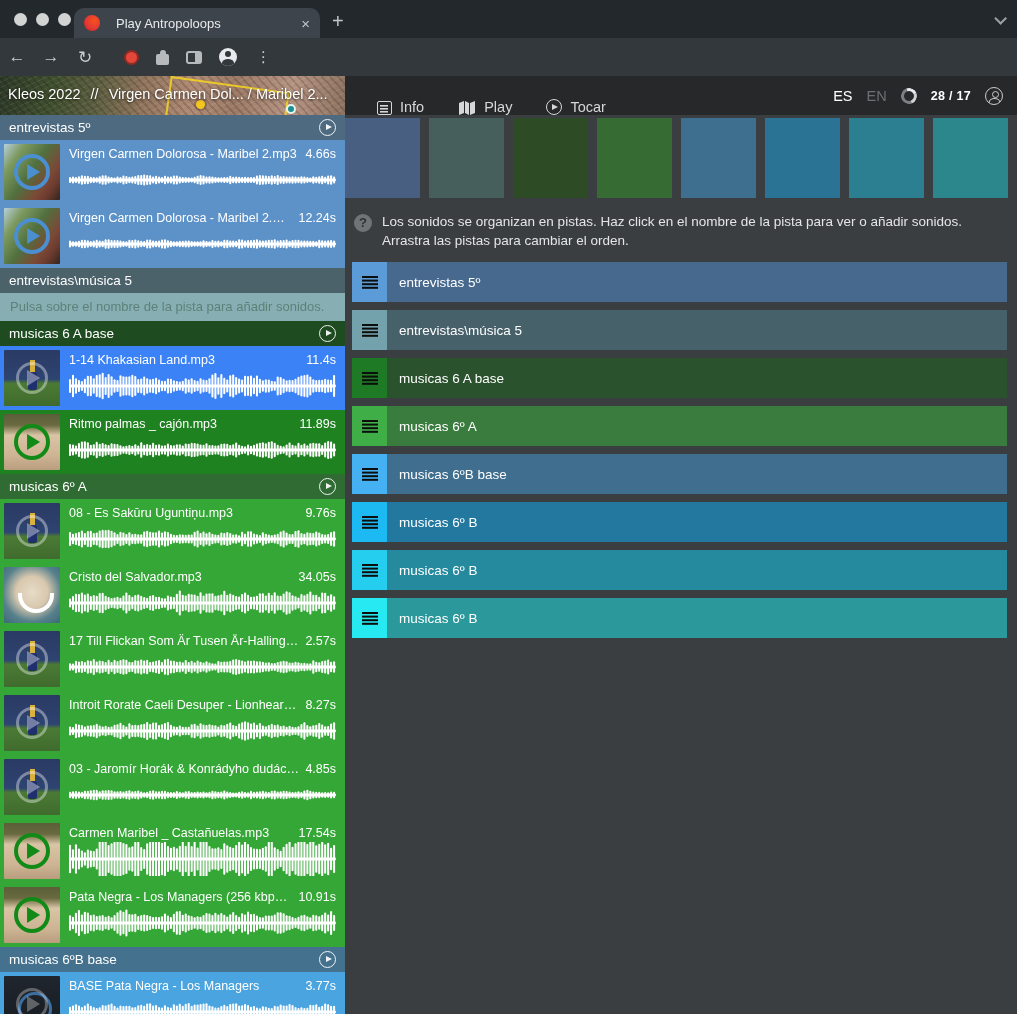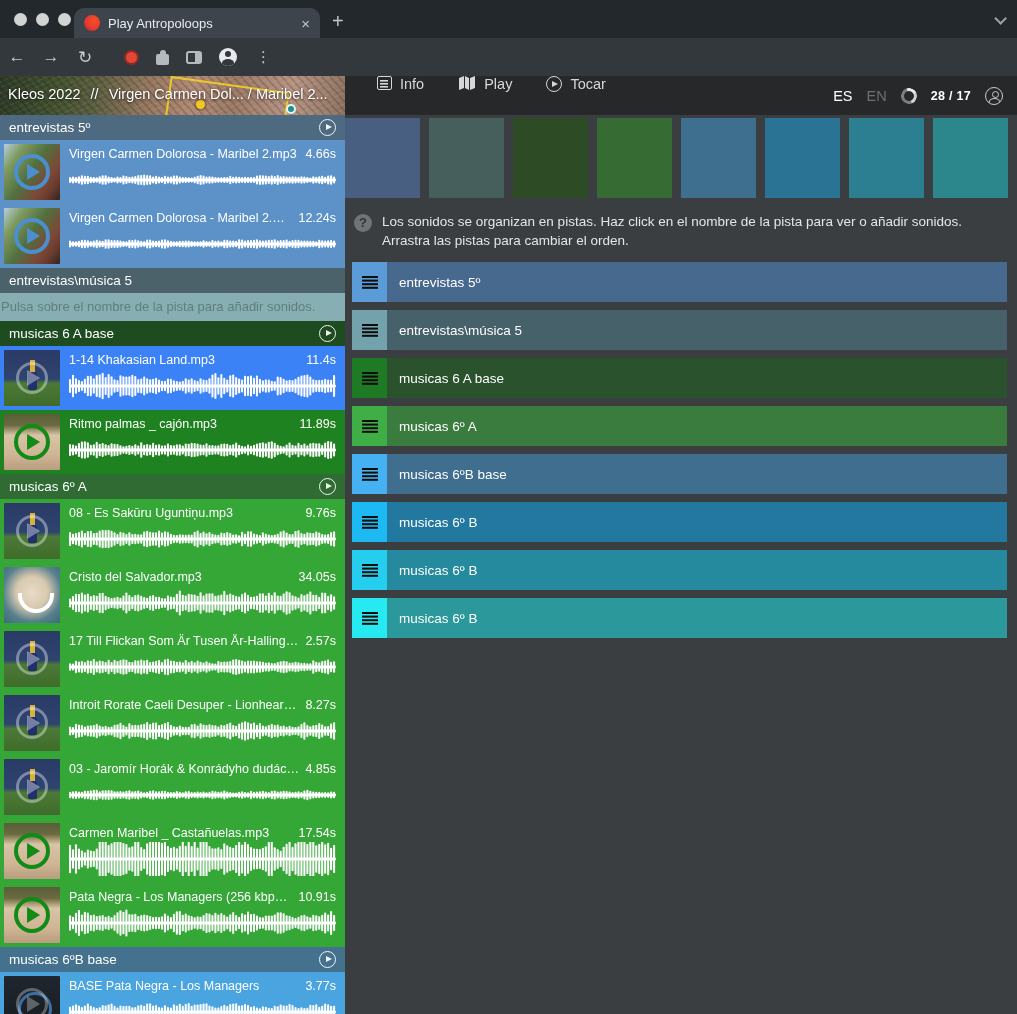--- a/index.html
+++ b/index.html
@@ -4,21 +4,21 @@
 <style>
   * { margin:0; padding:0; box-sizing:border-box; }
   html,body { width:1017px; height:1014px; overflow:hidden; background:#3a3e41;
     font-family:"Liberation Sans","DejaVu Sans",sans-serif; }
 
   
   .tabstrip { position:relative; height:38px; background:#23282d; }
   .traffic { position:absolute; top:13px; left:14px; display:flex; gap:9px; }
   .traffic span { width:13px; height:13px; border-radius:50%; background:#d2d3d3; }
   .tab { position:absolute; left:74px; top:8px; width:246px; height:30px; background:#3d444b;
-    border-radius:10px 10px 0 0; display:flex; align-items:center; padding:0 10px; gap:8px; }
+    border-radius:10px 10px 0 0; display:flex; align-items:center; padding:0 10px; gap:16px; }
   .favicon { width:16px; height:16px; border-radius:50%;
     background:radial-gradient(circle at 65% 35%, #f4511e 0%, #e53935 55%, #b71c1c 100%); }
   .tab-title { color:#e8eaed; font-size:13px; flex:1; white-space:nowrap; overflow:hidden; }
   .tab-close { color:#c3c6c9; font-size:15px; line-height:15px; cursor:default; }
   .newtab { position:absolute; left:332px; top:10px; color:#c3c6c9; font-size:20px; font-weight:300; }
   .tab-chevron { position:absolute; right:14px; top:16px; width:9px; height:9px;
     border-right:2px solid #9aa0a6; border-bottom:2px solid #9aa0a6; transform:rotate(45deg) translateY(-3px); }
 
   .toolbar { position:relative; height:38px; background:#33383d; display:flex; align-items:center; }
   .navbtn { color:#c9cbcd; font-size:17px; width:34px; text-align:center; }
@@ -61,21 +61,21 @@
   .ypath { position:absolute; right:58px; top:8px; width:120px; height:46px;
     border:2px solid #f2d024; transform:rotate(8deg); opacity:.9; }
   .ypin { position:absolute; left:196px; top:24px; width:9px; height:9px; border-radius:50%;
     background:#f5c71e; box-shadow:0 0 0 2px rgba(0,0,0,.2); }
   .tpin { position:absolute; left:286px; top:28px; width:10px; height:10px; border-radius:50%;
     background:#1d8f8f; border:2px solid #e8f4ef; }
   .crumb { position:absolute; left:8px; top:10px; color:#fff; font-size:14.5px;
     text-shadow:0 1px 3px rgba(0,0,0,.75); white-space:nowrap; }
   .crumb .sep { margin:0 6px; }
   .navbar { flex:1; background:#26282a; display:flex; align-items:center; padding-left:18px; gap:6px; }
-  .navitem { display:flex; align-items:flex-start; gap:8px; color:#d5d7d8; font-size:14.5px;
+  .navitem { display:flex; align-items:flex-end; gap:8px; color:#d5d7d8; font-size:14.5px;
     padding:0 14px; height:100%; }
   .navitem.active { color:#4bd14b; }
   .ic-info { width:15px; height:14px; border:1.7px solid #d5d7d8; border-radius:2px;
     background:linear-gradient(#d5d7d8 0 0) no-repeat 2px 2.5px/8px 1.6px,
                linear-gradient(#d5d7d8 0 0) no-repeat 2px 5.5px/8px 1.6px,
                linear-gradient(#d5d7d8 0 0) no-repeat 2px 8.5px/8px 1.6px; }
   .ic-play-o { width:16px; height:16px; border:1.7px solid #d5d7d8; border-radius:50%; position:relative; }
   .ic-play-o::after { content:""; position:absolute; left:5px; top:3.6px; border-left:6px solid #d5d7d8;
     border-top:3.6px solid transparent; border-bottom:3.6px solid transparent; }
   .lang { display:flex; align-items:center; gap:14px; margin-left:auto; padding-right:14px; }
@@ -105,21 +105,21 @@
   .clip { height:64px; display:flex; padding:4px; gap:9px; }
   .thumb { width:56px; height:56px; flex:none; position:relative; border-radius:1px; }
   .thumb .ring { position:absolute; left:50%; top:50%; transform:translate(-50%,-50%);
     border-radius:50%; }
   .thumb .tri { position:absolute; left:50%; top:50%; transform:translate(-38%,-50%); }
   .clipbody { flex:1; min-width:0; padding-top:3px; padding-right:5px; }
   .cliprow { display:flex; color:#fff; font-size:12.5px; gap:6px; }
   .cliprow .n { flex:1; white-space:nowrap; overflow:hidden; text-overflow:ellipsis; }
   .cliprow .d { flex:none; }
   .wavebox { margin-top:2px; height:34px; }
-  .empty { height:28px; line-height:28px; padding:0 1px; font-size:13px;
+  .empty { height:28px; line-height:28px; padding:0 10px; font-size:13px;
     white-space:nowrap; overflow:hidden; }
 
   
   .th-balcony { background:linear-gradient(125deg,#b9cfdd 0%,#7d9a60 22%,#51703f 48%,#7c4836 72%,#6a3b2e 84%,#33241d 100%); }
   .th-footballer { background:linear-gradient(#2a3a64 0%,#2e4470 52%,#4b7a35 60%,#3f6b2c 100%); }
   .th-footballer::before { content:""; position:absolute; left:24px; top:22px; width:9px; height:18px;
     background:#20306e; border-radius:2px; box-shadow:0 -14px 0 -2px #d8b23a; }
   .th-dog { background:linear-gradient(#5a5f38 0%,#6a6a40 20%,#d9c4a5 38%,#cdb493 75%,#b89d7e 100%); }
   .th-jesus { background:radial-gradient(circle at 50% 45%, #e6dcc8 0%, #d9c8ae 38%, #56808c 70%, #3d6a78 100%); }
   .th-jesus::after { content:""; position:absolute; left:14px; top:26px; width:28px; height:16px;

